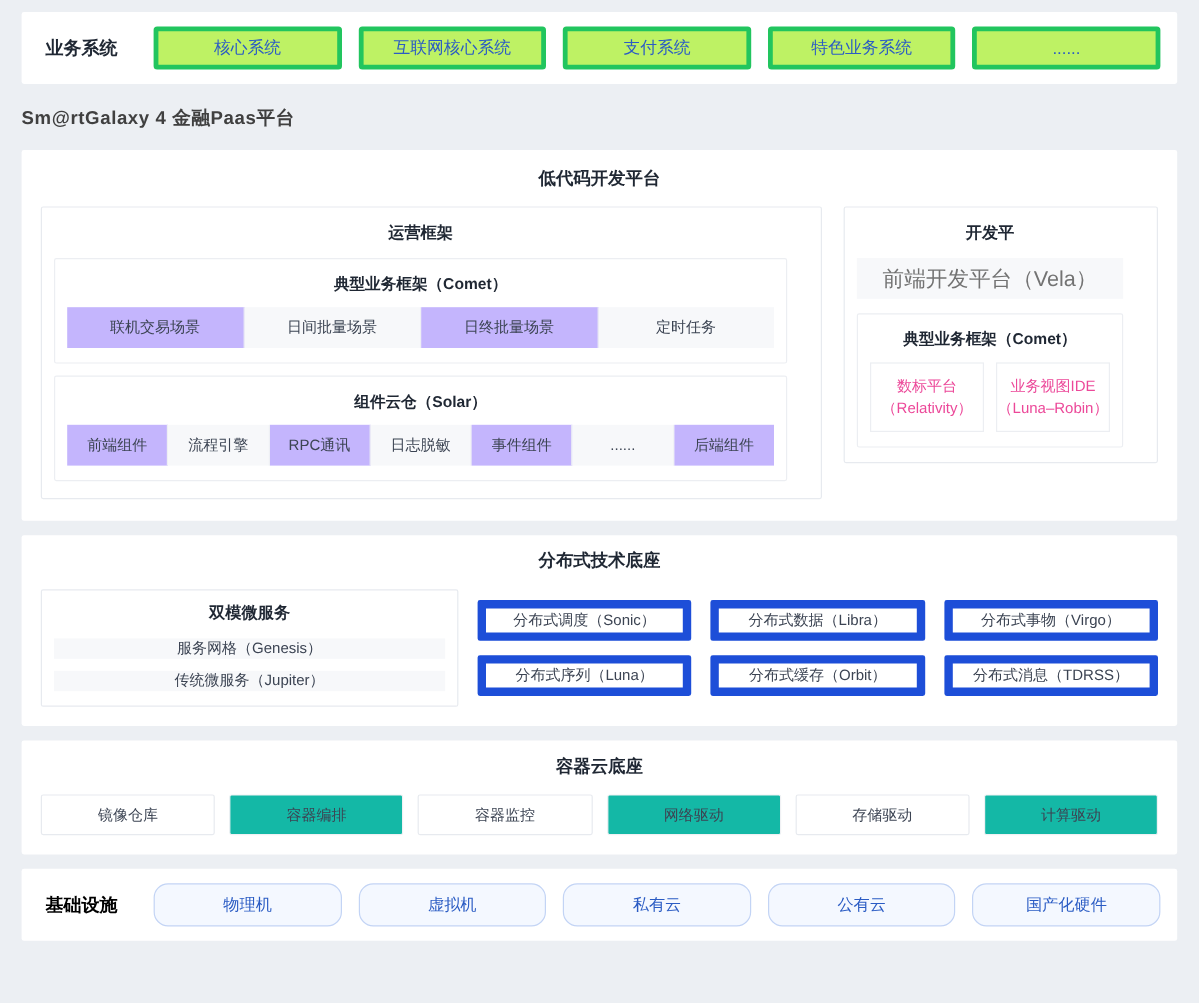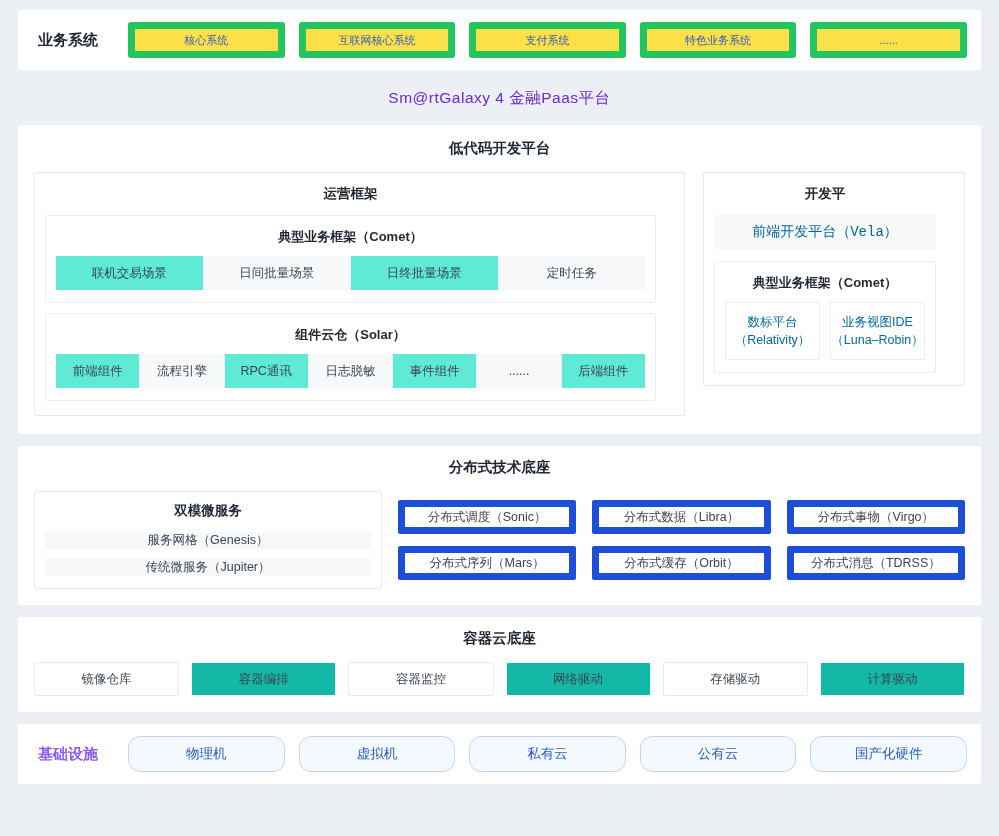--- a/index.html
+++ b/index.html
@@ -36,36 +36,35 @@
     padding-left: 6px;
   }
   .biz-items {
     display: flex;
     flex: 1;
     gap: 14px;
   }
   .biz-chip {
     flex: 1;
     height: 36px;
-    border: 7px solid #22c55e;
-    background: #fde047;
+    border: 4px solid #22c55e;
+    background: #bef264;
     border-radius: 3px;
     display: flex;
     align-items: center;
     justify-content: center;
-    font-size: 11px;
+    font-size: 14px;
     color: #2b5cc4;
   }
 
   
   .plat-title {
-    text-align: center;
     font-size: 15.5px;
-    font-weight: normal;
-    color: #6d28d9;
+    font-weight: bold;
+    color: #404040;
     letter-spacing: .5px;
     margin: 18px 0 16px 0;
   }
 
   
   .lowcode {
     padding: 14px 16px 18px 16px;
     margin-bottom: 12px;
   }
   .sec-title {
@@ -108,51 +107,50 @@
   }
   .tile-row { display: flex; }
   .tile {
     flex: 1;
     height: 34px;
     display: flex;
     align-items: center;
     justify-content: center;
     font-size: 12.5px;
     color: #3c4453;
-    background: #5eead4;
+    background: #c4b5fd;
     border-right: 1px solid #eef0f4;
     white-space: nowrap;
   }
   .tile:last-child { border-right: none; }
   .tile.gray { background: #f7f8fa; }
 
   
   .dev-panel { padding-bottom: 12px; }
   .wide-tile {
     height: 34px;
     background: #f7f8fa;
     display: flex;
     align-items: center;
     justify-content: center;
-    font-size: 14px;
-    color: #0369a1;
-    margin-bottom: 12px;
-    font-family: Liberation Mono, monospace;
+    font-size: 18px;
+    color: #737373;
+    margin-bottom: 12px;
   }
   .two-tiles { display: flex; gap: 10px; }
   .big-tile {
     flex: 1;
     height: 58px;
     border: 1px solid #eceef2;
     display: flex;
     flex-direction: column;
     align-items: center;
     justify-content: center;
     font-size: 12.5px;
-    color: #0369a1;
+    color: #ec4899;
     line-height: 1.45;
     text-align: center;
   }
 
   
   .dist {
     padding: 12px 16px 16px 16px;
     margin-bottom: 12px;
   }
   .dist-body { display: flex; gap: 16px; }
@@ -205,21 +203,21 @@
   .cont-chip.gray { background: #14b8a6; border-color: #f0f1f4; }
 
   
   .infra-row {
     height: 60px;
     display: flex;
     align-items: center;
     padding: 0 14px;
   }
   .infra-title {
-    font-size: 15px; font-weight: bold; color: #8b5cf6;
+    font-size: 15px; font-weight: bold; color: #000000;
     width: 96px; flex: 0 0 96px; padding-left: 6px;
   }
   .infra-items { display: flex; flex: 1; gap: 14px; }
   .infra-chip {
     flex: 1; height: 36px;
     border: 1px solid #c3d4f5;
     background: #f4f8ff;
     border-radius: 12px;
     display: flex; align-items: center; justify-content: center;
     font-size: 13.5px; color: #2b5cc4;
@@ -306,21 +304,21 @@
         <div class="dual-title">双模微服务</div>
         <div class="dual-row">
           <div class="dual-chip">服务网格（Genesis）</div>
           <div class="dual-chip">传统微服务（Jupiter）</div>
         </div>
       </div>
       <div class="dist-grid">
         <div class="dist-chip">分布式调度（Sonic）</div>
         <div class="dist-chip">分布式数据（Libra）</div>
         <div class="dist-chip">分布式事物（Virgo）</div>
-        <div class="dist-chip">分布式序列（Mars）</div>
+        <div class="dist-chip">分布式序列（Luna）</div>
         <div class="dist-chip">分布式缓存（Orbit）</div>
         <div class="dist-chip">分布式消息（TDRSS）</div>
       </div>
     </div>
   </div>
 
   <div class="panel container-sec">
     <div class="sec-title">容器云底座</div>
     <div class="cont-row">
       <div class="cont-chip">镜像仓库</div>

